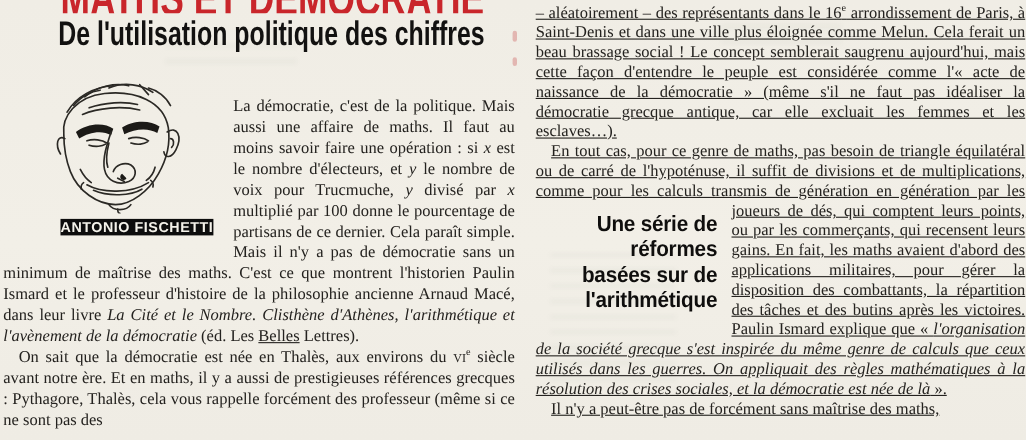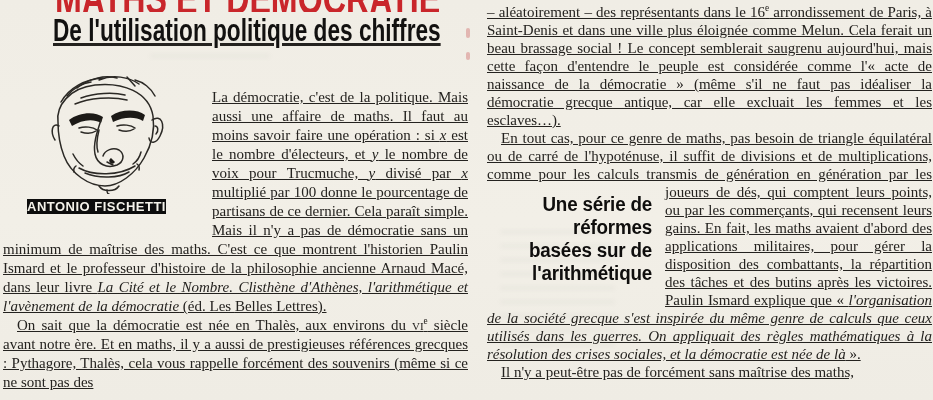--- a/index.html
+++ b/index.html
@@ -2,21 +2,21 @@
 <html lang="fr"><head>
 <meta charset="utf-8">
 <style>
   html,body{margin:0;padding:0;}
   body{
     width:933px;height:400px;overflow:hidden;position:relative;
     background:linear-gradient(180deg,#f0ede5 0%,#f2efe7 55%,#efece4 100%);
     font-family:"Liberation Serif",serif;color:#24221f;
     -webkit-font-smoothing:antialiased;
   }
-  .col-left{position:absolute;left:3px;top:0;width:465px;text-decoration:underline;}
+  .col-left{position:absolute;left:3px;top:0;width:465px;}
   .col-right{position:absolute;left:487px;top:3px;width:445px;}
 
   
   .headline-clip{height:12px;overflow:hidden;margin-left:52px;width:412px;}
   .headline{
     font-family:"Liberation Sans",sans-serif;font-weight:700;
     font-size:46px;line-height:46px;white-space:nowrap;
     color:#c9262b;letter-spacing:0;
     transform:scaleX(.70);transform-origin:0 0;
     margin-top:-25px;
@@ -28,21 +28,21 @@
     margin:2px 0 0 50px;letter-spacing:0;
   }
 
   .body-copy{margin-top:41px;font-size:15px;line-height:19px;text-align:justify;}
   .body-copy p{margin:0;}
   .indent{text-indent:14px;}
 
   .figure{float:left;width:200px;margin:-14px 9px 2px 0;}
   .figure svg{display:block;}
   .caption-box{
-    margin-left:24px;width:146px;height:26px;line-height:26px;
+    margin-left:52px;width:146px;height:26px;line-height:26px;
     background:#0d0d0d;color:#f4f2ea;text-align:center;
     font-family:"Liberation Sans",sans-serif;font-weight:700;font-size:13px;
     letter-spacing:.5px;white-space:nowrap;
   }
   .var{font-style:italic;}
   .booktitle{font-style:italic;}
   .u{text-decoration:underline;margin-top:38px;}
   .smallcaps{font-variant:small-caps;}
   sup{font-size:.62em;line-height:0;vertical-align:super;}
 
@@ -129,21 +129,21 @@
           <path d="M134,90 q3,2 2,6"></path>
 
           <path d="M70,80 q4,8 10,12"></path>
           <path d="M138,78 q-2,8 -8,12"></path>
           <path d="M96,112 C100,118 112,118 116,112"></path>
           <path d="M104,116 C104,119 105,120 106,120"></path>
         </svg>
         <span class="caption-box">ANTONIO FISCHETTI</span>
       </span><span>La démocratie, c'est de la politique. Mais aussi une affaire de maths. Il faut au moins savoir faire une opération : si </span><span class="var">x</span><span> est le nombre d'électeurs, et </span><span class="var">y</span><span> le nombre de voix pour Trucmuche, </span><span class="var">y</span><span> divisé par </span><span class="var">x</span><span> multiplié par 100 donne le pourcentage de partisans de ce dernier. Cela paraît simple. Mais il n'y a pas de démocratie sans un minimum de maîtrise des maths. C'est ce que montrent l'historien Paulin Ismard et le professeur d'histoire de la philosophie ancienne Arnaud Macé, dans leur livre </span><span class="booktitle">La Cité et le Nombre. Clisthène d'Athènes, l'arithmétique et l'avènement de la démocratie</span><span> (éd. Les </span><span class="u">Belles</span><span> Lettres).</span>
     </p>
-    <p class="indent"><span>On sait que la démocratie est née en Thalès, aux environs du </span><span class="smallcaps">vi</span><sup>e</sup><span> siècle avant notre ère. Et en maths, il y a aussi de prestigieuses références grecques : Pythagore, Thalès, cela vous rappelle forcément des souvenirs (même si ce ne sont pas des</span></p>
+    <p class="indent"><span>On sait que la démocratie est née en Thalès, aux environs du </span><span class="smallcaps">vi</span><sup>e</sup><span> siècle avant notre ère. Et en maths, il y a aussi de prestigieuses références grecques : Pythagore, Thalès, cela vous rappelle forcément des professeur (même si ce ne sont pas des</span></p>
   </div>
 </div>
 
 <div class="col-right rc">
   <p><span>– aléatoirement – des représentants dans le 16</span><sup>e</sup><span> arrondissement de Paris, à Saint-Denis et dans une ville plus éloignée comme Melun. Cela ferait un beau brassage social ! Le concept semblerait saugrenu aujourd'hui, mais cette façon d'entendre le peuple est considérée comme l'« acte de naissance de la démocratie » (même s'il ne faut pas idéaliser la démocratie grecque antique, car elle excluait les femmes et les esclaves…).</span></p>
 
   <p class="indent"><span>En tout cas, pour ce genre de maths, pas besoin de triangle équilatéral ou de carré de l'hypoténuse, il suffit de divisions et de multiplications, comme pour les calculs transmis de génération en génération par les joueurs de dés, qui comptent </span><span class="pullquote">Une série de réformes basées sur de l'arithmétique</span><span>leurs points, ou par les commerçants, qui recensent leurs gains. En fait, les maths avaient d'abord des applications militaires, pour gérer la disposition des combattants, la répartition des tâches et des butins après les victoires. Paulin Ismard explique que « </span><span class="quote-it">l'organisation de la société grecque s'est inspirée du même genre de calculs que ceux utilisés dans les guerres. On appliquait des règles mathématiques à la résolution des crises sociales, et la démocratie est née de là</span><span> ».</span></p>
 
   <p class="indent"><span>Il n'y a peut-être pas de forcément sans maîtrise des maths,</span></p>
 </div>

